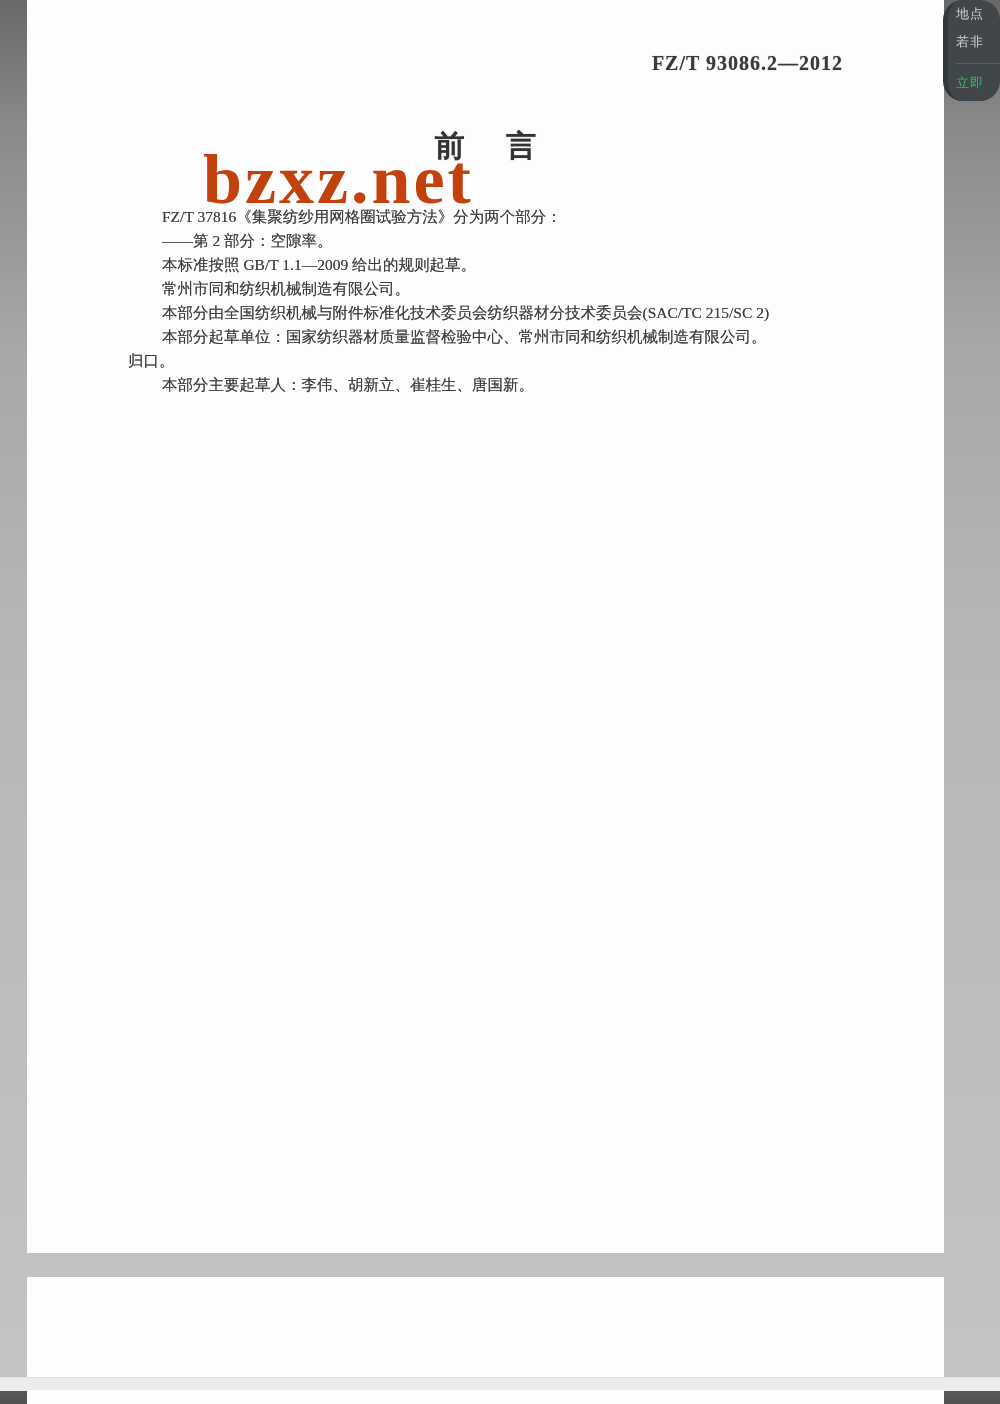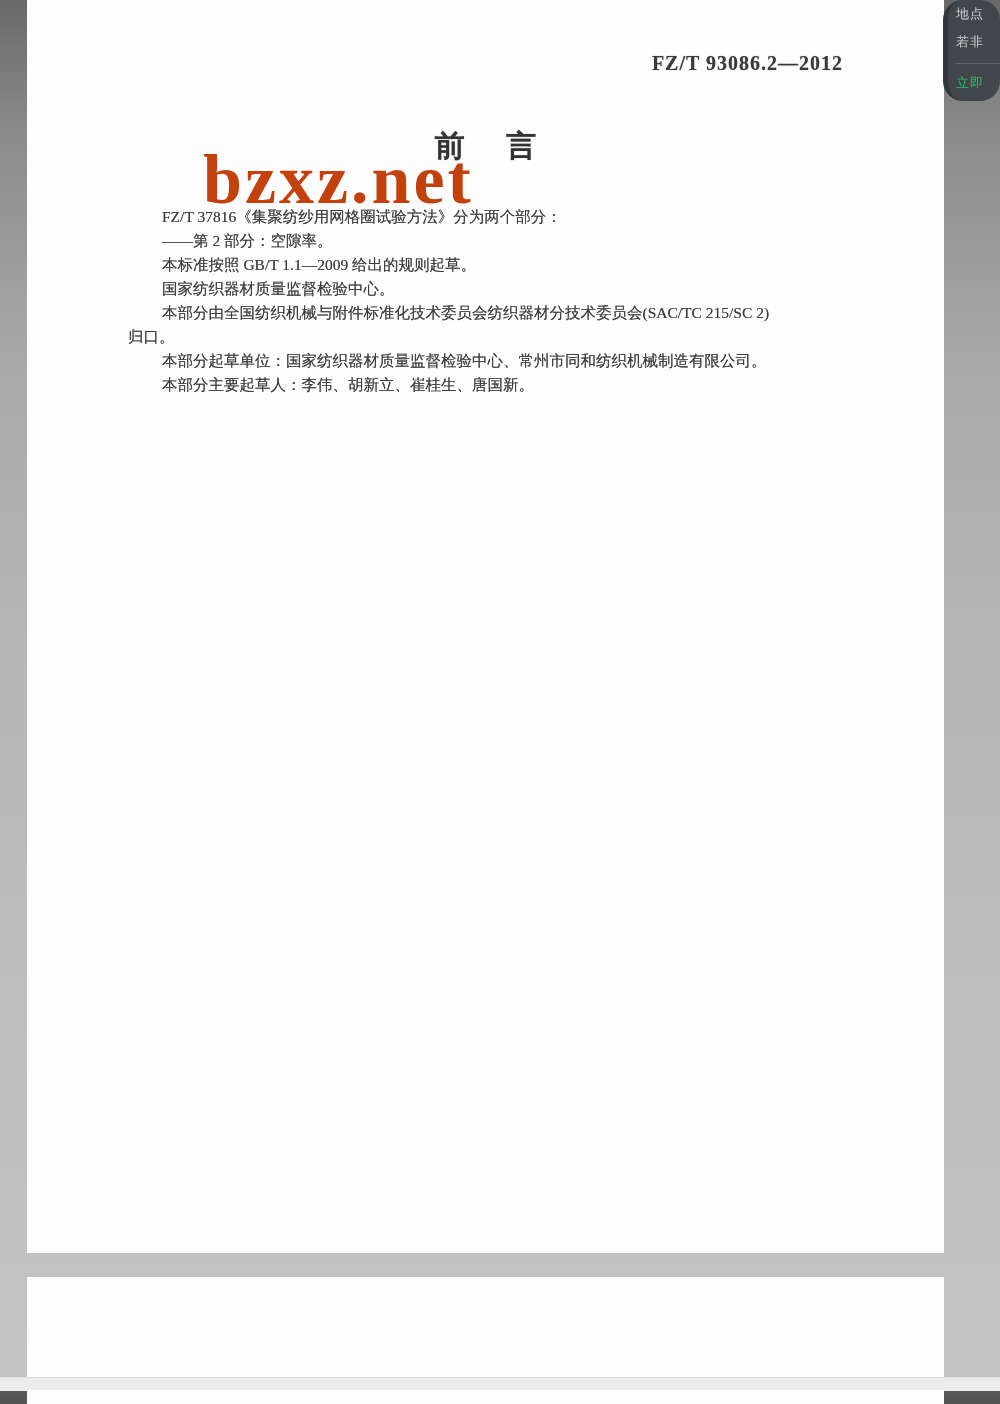--- a/index.html
+++ b/index.html
@@ -70,24 +70,24 @@
 <body>
 
 <div class="page" id="page1">
   <div class="std-number">FZ/T 93086.2—2012</div>
   <div class="watermark">bzxz.net</div>
   <div class="doc-title">前 言</div>
   <div class="foreword">
       <div class="doc-line indent">FZ/T 37816《集聚纺纱用网格圈试验方法》分为两个部分：</div>
       <div class="doc-line indent">——第 2 部分：空隙率。</div>
       <div class="doc-line indent">本标准按照 GB/T 1.1—2009 给出的规则起草。</div>
-      <div class="doc-line indent">国家纺织器材质量监督检验中心。</div>
+      <div class="doc-line indent">常州市同和纺织机械制造有限公司。</div>
       <div class="doc-line indent">本部分由全国纺织机械与附件标准化技术委员会纺织器材分技术委员会(SAC/TC 215/SC 2)</div>
+      <div class="doc-line indent">本部分起草单位：国家纺织器材质量监督检验中心、常州市同和纺织机械制造有限公司。</div>
       <div class="doc-line">归口。</div>
-      <div class="doc-line indent">本部分起草单位：国家纺织器材质量监督检验中心、常州市同和纺织机械制造有限公司。</div>
       <div class="doc-line indent">本部分主要起草人：李伟、胡新立、崔桂生、唐国新。</div>
     </div>
 </div>
 
 <div class="page" id="page2"></div>
 
 <div class="h-strip"></div>
 
 <div class="page" id="page3"></div>
 

